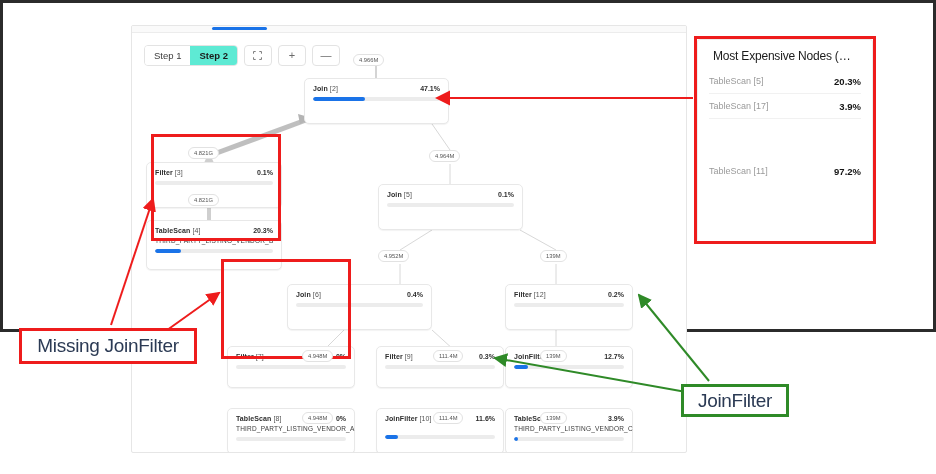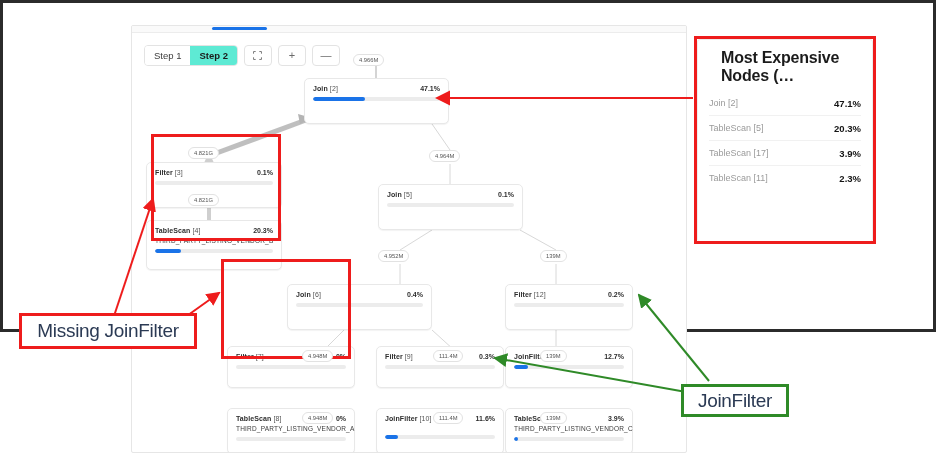--- a/index.html
+++ b/index.html
@@ -45,31 +45,31 @@
   .node .bar > i{position:absolute;left:0;top:0;height:100%;border-radius:2px;background:#1a73e8;display:block;}
 
   .elabel{position:absolute;background:#fff;border:1px solid #e2e2e2;border-radius:7px;
           font-size:5.8px;color:#555;padding:1.5px 5px;white-space:nowrap;line-height:7px;z-index:4;}
 
   
   #expensive-card{
     position:absolute;left:694px;top:36px;width:176px;height:203px;
     background:#fff;border:1px solid #ededed;border-radius:3px;box-sizing:border-box;padding:9px 11px 4px 11px;
   }
-  #expensive-card h2{margin:0 0 6px 12px;font-size:16px;color:#1b1b1b;font-weight:bold;letter-spacing:-.2px;}
+  #expensive-card h2{margin:0 0 6px 4px;font-size:12px;color:#1b1b1b;font-weight:normal;letter-spacing:-.2px;}
   .exp-row{display:flex;justify-content:space-between;align-items:center;padding:6.5px 0 6.5px 0;border-bottom:1px solid #f1f1f1;}
-  .exp-row:last-child{border-bottom:none;}
+  .exp-row:last-child{border-bottom:none;margin-top:40px;}
   .exp-row .lbl{font-size:9px;color:#9a9a9a;}
   .exp-row .val{font-size:9.5px;color:#141414;font-weight:bold;}
 
   
   .hl-red{position:absolute;border:3px solid #ee1c1c;box-sizing:border-box;pointer-events:none;}
   #ann-overlay{position:absolute;left:0;top:0;width:936px;height:474px;pointer-events:none;}
   .callout{position:absolute;box-sizing:border-box;background:#fff;display:flex;align-items:center;justify-content:center;}
-  #callout-missing{left:16px;top:310px;width:178px;height:36px;border:3px solid #ee1c1c;}
+  #callout-missing{left:16px;top:325px;width:178px;height:36px;border:3px solid #ee1c1c;}
   #callout-missing span{font-size:19px;color:#2b3a54;letter-spacing:-.3px;}
   #callout-joinfilter{left:678px;top:381px;width:108px;height:33px;border:3px solid #2f8a28;}
   #callout-joinfilter span{font-size:19px;color:#2b3a54;letter-spacing:-.3px;}
 </style>
 </head>
 <body>
 
 <div id="root">
 
   <div id="profile-panel">
@@ -285,34 +285,30 @@
             <i style="width:4%"></i>
           </div>
       </div>
 
     </div>
   </div>
 
   <div id="expensive-card">
     <h2>Most Expensive Nodes (…</h2>
     <div class="exp-row">
-      <span class="lbl">Join [2]</span>
-      <span class="val">47.1%</span>
-    </div>
-    <div class="exp-row">
       <span class="lbl">TableScan [5]</span>
       <span class="val">20.3%</span>
     </div>
     <div class="exp-row">
       <span class="lbl">TableScan [17]</span>
       <span class="val">3.9%</span>
     </div>
     <div class="exp-row">
       <span class="lbl">TableScan [11]</span>
-      <span class="val">2.3%</span>
+      <span class="val">97.2%</span>
     </div>
   </div>
 
   <div class="hl-red" style="left:148px;top:131px;width:130px;height:107px;"></div>
   <div class="hl-red" style="left:218px;top:256px;width:130px;height:100px;"></div>
   <div class="hl-red" style="left:691px;top:33px;width:182px;height:208px;"></div>
 
   <svg id="ann-overlay" viewBox="0 0 936 474">
     <defs>
       <marker id="ar-red" markerWidth="7" markerHeight="7" refX="6" refY="3.5" orient="auto">

